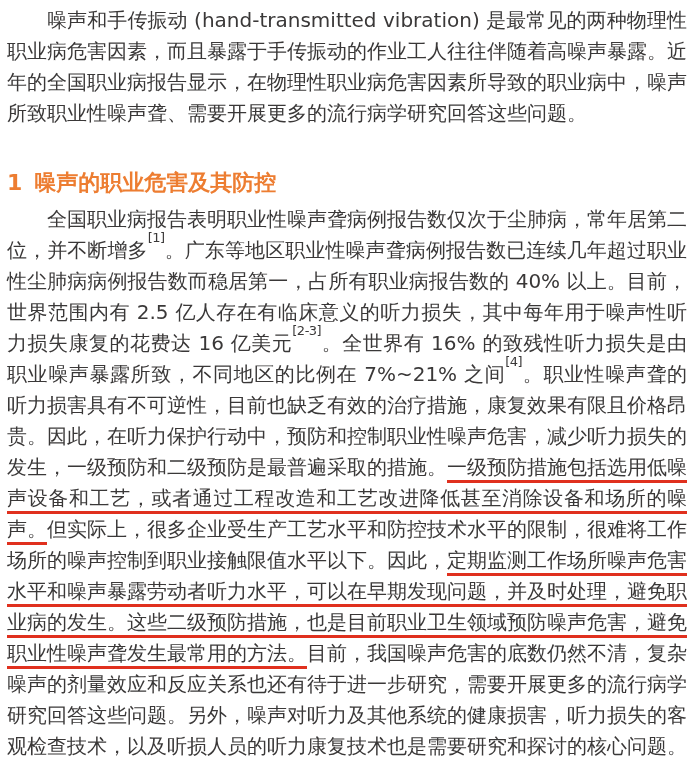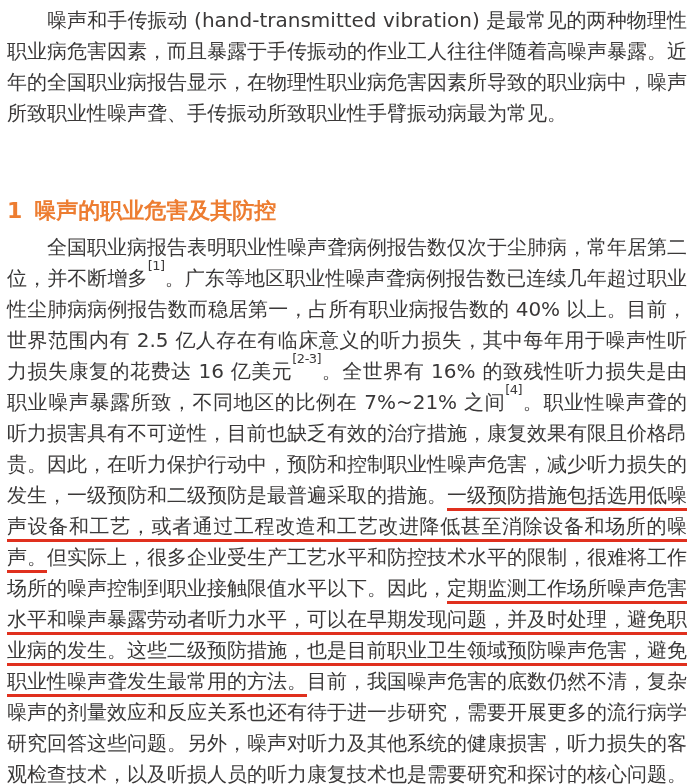--- a/index.html
+++ b/index.html
@@ -23,21 +23,21 @@
   }
   .para {
     font-size: 20px;
     line-height: 31px;
     text-align: justify;
     text-indent: 2em;
     color: var(--text-color);
     letter-spacing: 0;
   }
   .heading {
-    margin-top: 68px;
+    margin-top: 40px;
     margin-bottom: 7px;
     font-size: 22px;
     line-height: 28px;
     font-weight: bold;
     color: var(--heading-color);
   }
   .heading .sec-num { margin-right: 12px; }
   .u {
     text-decoration: underline;
     text-decoration-color: var(--underline-color);
@@ -51,21 +51,21 @@
     position: relative;
     top: -7px;
     letter-spacing: -0.5px;
   }
 </style>
 </head>
 <body>
 
 <div class="page">
 
-  <p class="para">噪声和手传振动 (hand-transmitted vibration) 是最常见的两种物理性职业病危害因素，而且暴露于手传振动的作业工人往往伴随着高噪声暴露。近年的全国职业病报告显示，在物理性职业病危害因素所导致的职业病中，噪声所致职业性噪声聋、手传振动所致职业性手臂振动病最为常见。</p>
+  <p class="para">噪声和手传振动 (hand-transmitted vibration) 是最常见的两种物理性职业病危害因素，而且暴露于手传振动的作业工人往往伴随着高噪声暴露。近年的全国职业病报告显示，在物理性职业病危害因素所导致的职业病中，噪声所致职业性噪声聋、需要开展更多的流行病学研究回答这些问题。</p>
 
   <h2 class="heading">
     <span class="sec-num">1</span><span>噪声的职业危害及其防控</span>
   </h2>
 
   <p class="para" id="section-paragraph"><span>全国职业病报告表明职业性噪声聋病例报告数仅次于尘肺病，常年居第二位，并不断增多</span><sup class="cite">[1]</sup><span>。广东等地区职业性噪声聋病例报告数已连续几年超过职业性尘肺病病例报告数而稳居第一，占所有职业病报告数的 40% 以上。目前，世界范围内有 2.5 亿人存在有临床意义的听力损失，其中每年用于噪声性听力损失康复的花费达 16 亿美元</span><sup class="cite">[2-3]</sup><span>。全世界有 16% 的致残性听力损失是由职业噪声暴露所致，不同地区的比例在 7%~21% 之间</span><sup class="cite">[4]</sup><span>。职业性噪声聋的听力损害具有不可逆性，目前也缺乏有效的治疗措施，康复效果有限且价格昂贵。因此，在听力保护行动中，预防和控制职业性噪声危害，减少听力损失的发生，一级预防和二级预防是最普遍采取的措施。</span><span class="u">一级预防措施包括选用低噪声设备和工艺，或者通过工程改造和工艺改进降低甚至消除设备和场所的噪声。</span><span>但实际上，很多企业受生产工艺水平和防控技术水平的限制，很难将工作场所的噪声控制到职业接触限值水平以下。因此，</span><span class="u">定期监测工作场所噪声危害水平和噪声暴露劳动者听力水平，可以在早期发现问题，并及时处理，避免职业病的发生。这些二级预防措施，也是目前职业卫生领域预防噪声危害，避免职业性噪声聋发生最常用的方法。</span><span>目前，我国噪声危害的底数仍然不清，复杂噪声的剂量效应和反应关系也还有待于进一步研究，需要开展更多的流行病学研究回答这些问题。另外，噪声对听力及其他系统的健康损害，听力损失的客观检查技术，以及听损人员的听力康复技术也是需要研究和探讨的核心问题。</span></p>
 
 </div>
 
 </body></html>

